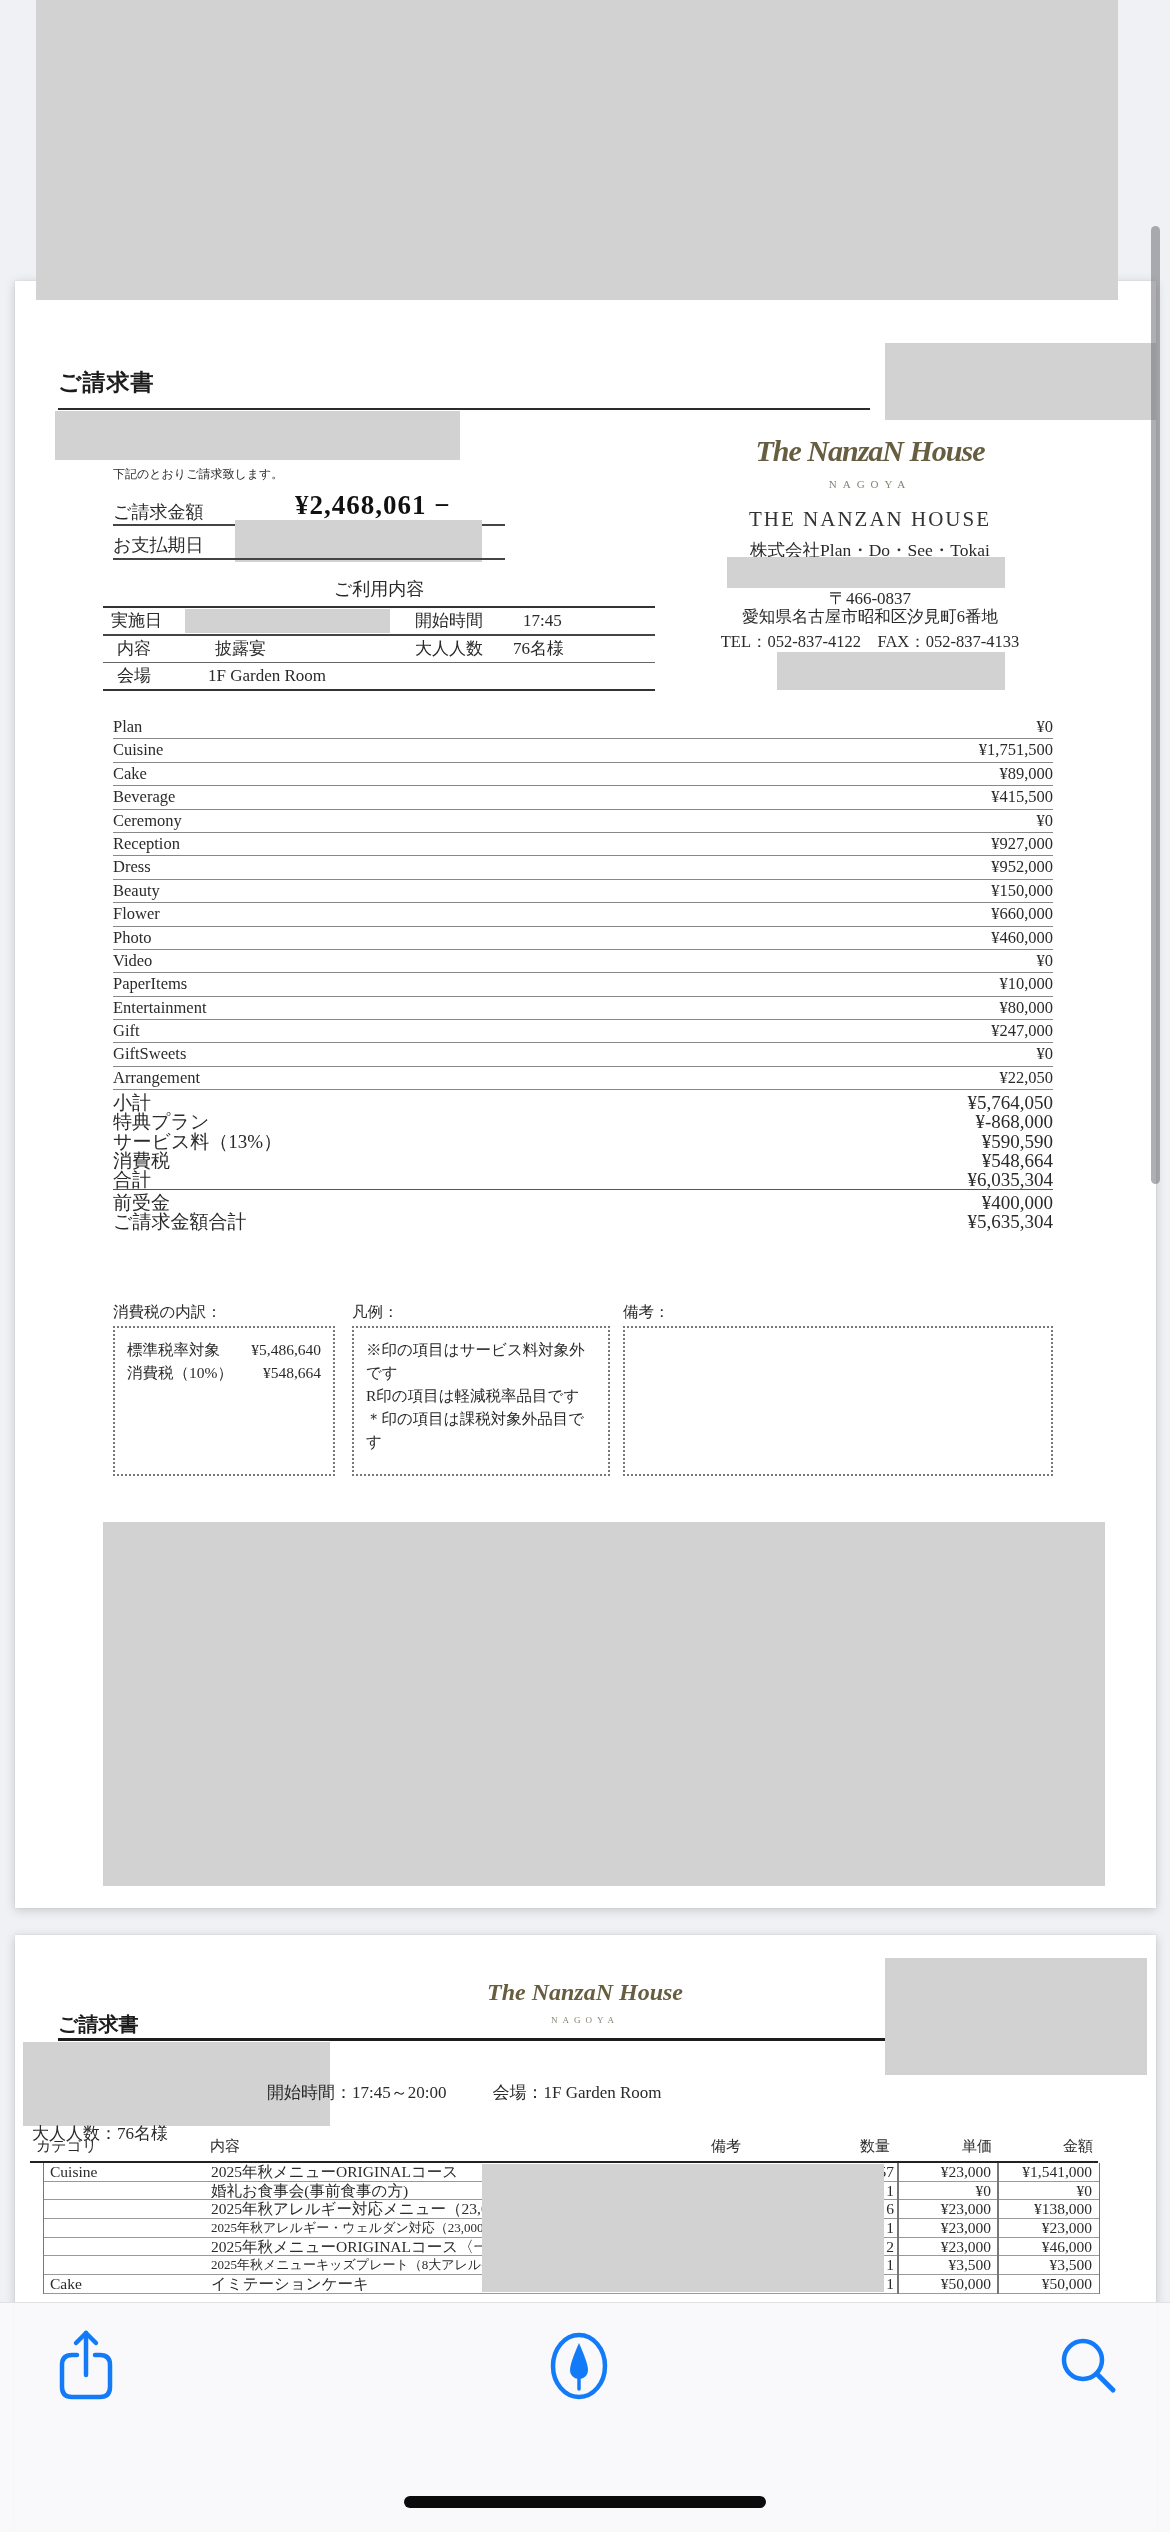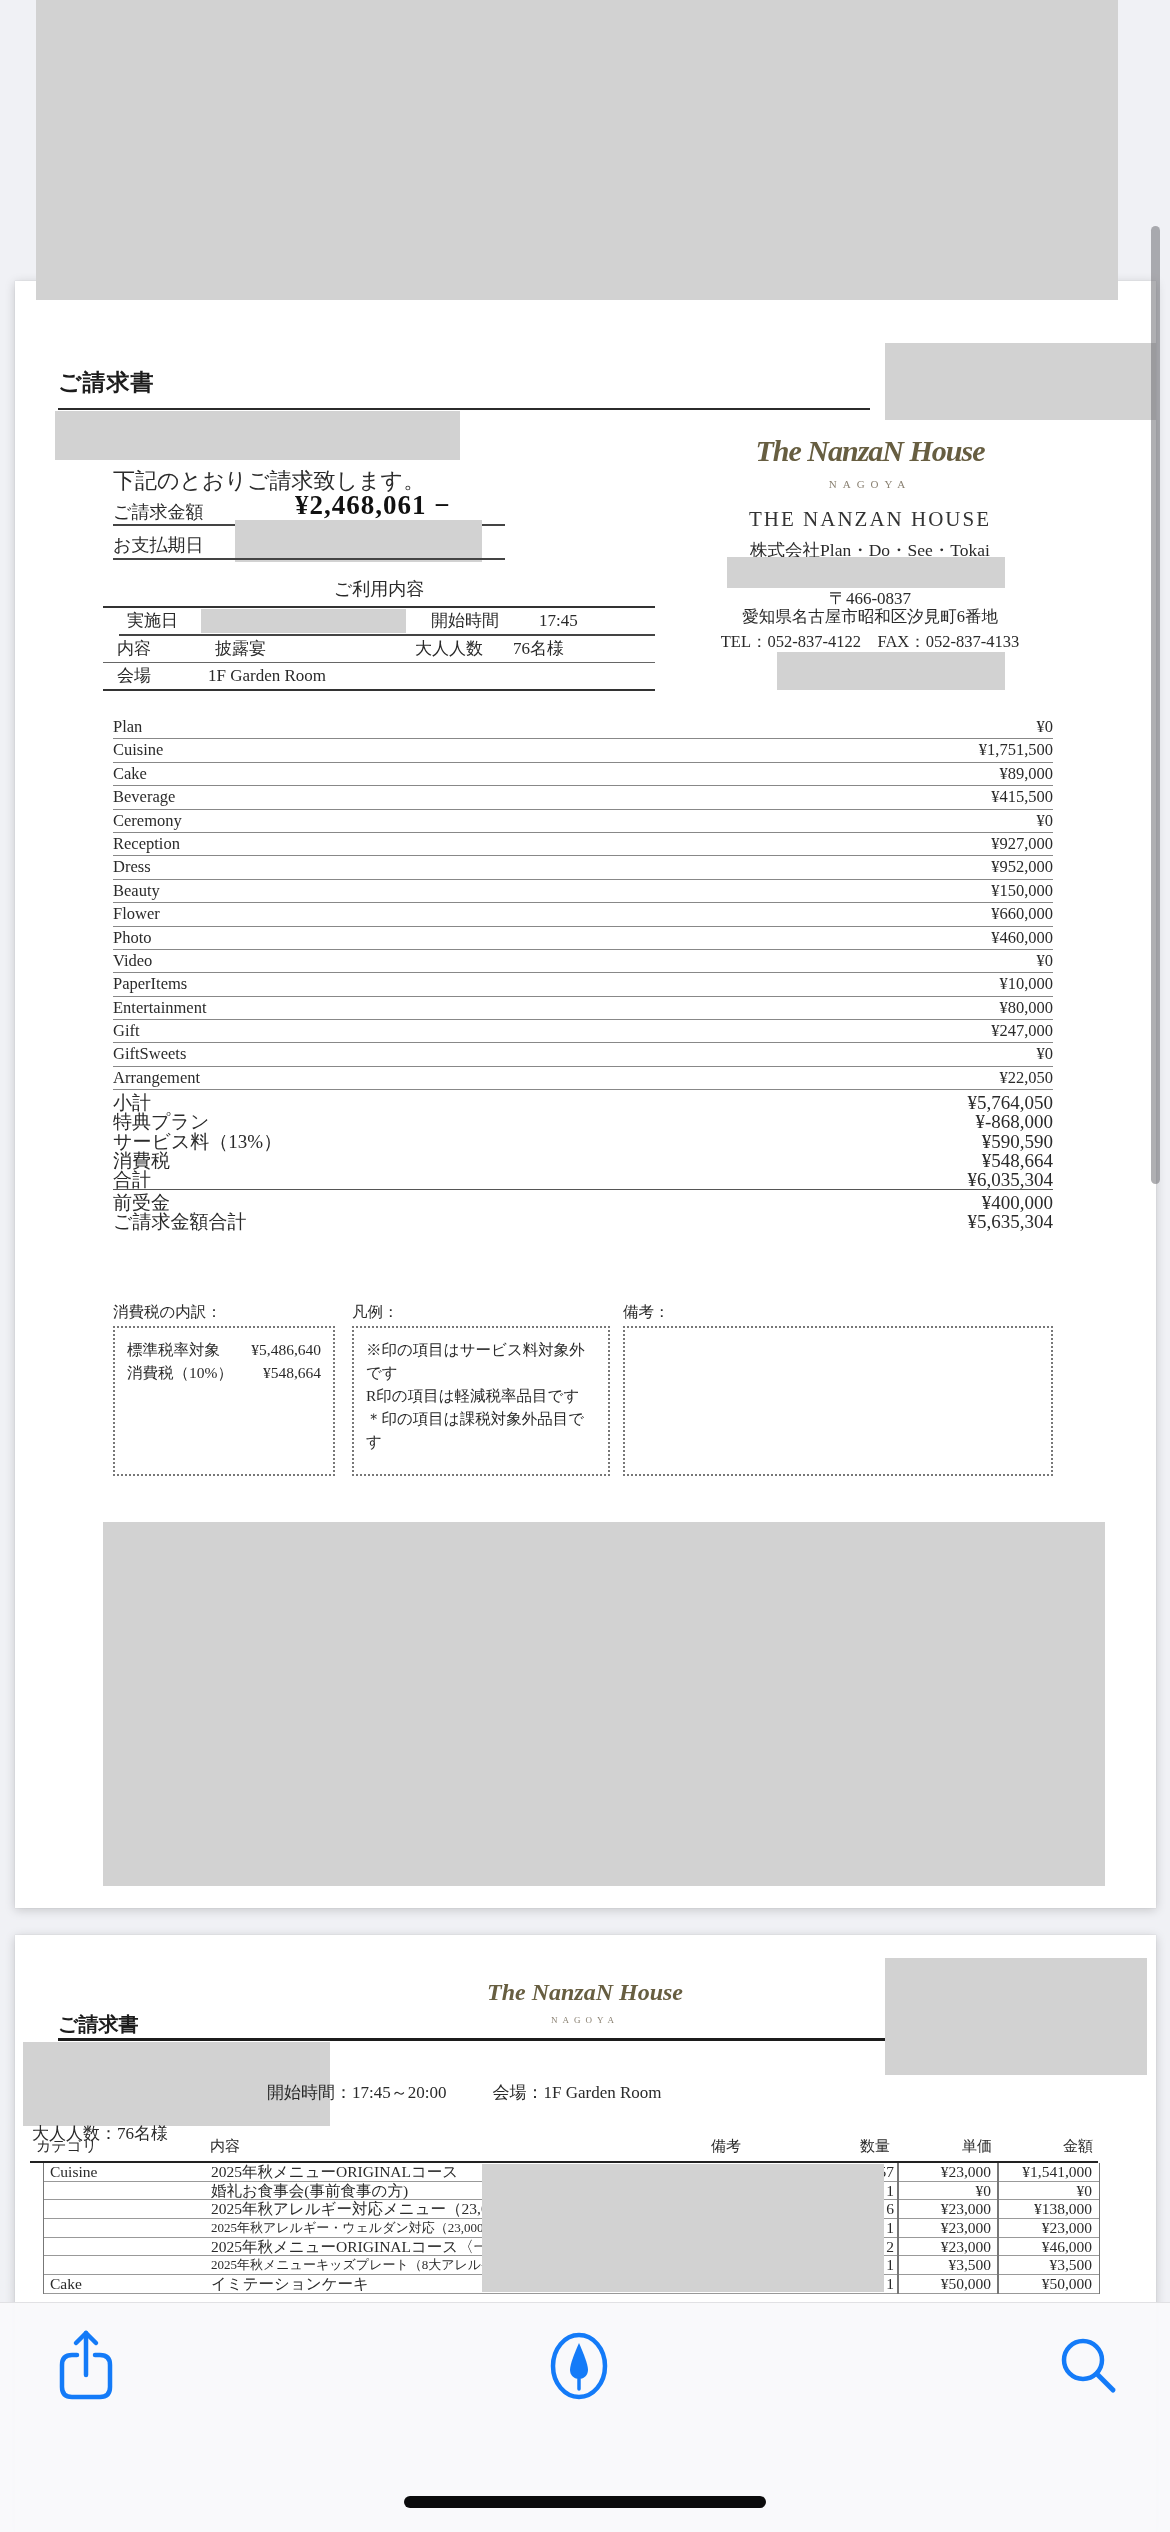--- a/index.html
+++ b/index.html
@@ -6,31 +6,31 @@
   .screen{position:relative;width:1170px;height:2532px;background:#f0f1f5;overflow:hidden;
           font-family:"Liberation Serif","DejaVu Serif",serif;color:#2a2a2a;}
   .abs{position:absolute;}
   .redact{position:absolute;background:#d2d2d2;}
   .page{position:absolute;background:#fff;box-shadow:0 2px 10px rgba(0,0,0,.18),0 0 1px rgba(0,0,0,.15);}
   
   .page1{left:15px;top:281px;width:1141px;height:1627px;}
   .p1-title{left:43px;top:86px;font-size:23px;font-weight:bold;color:#1c1c1c;letter-spacing:1px;}
   .p1-title-line{left:43px;top:127px;width:812px;height:2px;background:#2b2b2b;}
   .p1-redact-name{left:40px;top:130px;width:405px;height:49px;}
-  .p1-intro{left:98px;top:185px;font-size:22px;}
+  .p1-intro{left:98px;top:185px;font-size:12px;}
   .p1-amt-label{left:98px;top:219px;font-size:18px;}
   .p1-amount{left:280px;top:209px;font-size:27px;font-weight:bold;color:#111;letter-spacing:1px;}
   .p1-line1{left:98px;top:243px;width:392px;height:2px;background:#444;}
   .p1-redact-due{left:220px;top:239px;width:247px;height:42px;}
   .p1-due-label{left:98px;top:252px;font-size:18px;}
   .p1-line2{left:98px;top:277px;width:392px;height:2px;background:#444;}
   .p1-usage-head{left:88px;top:296px;width:552px;text-align:center;font-size:18px;}
   .p1-usage{left:88px;top:325px;width:552px;border-top:2px solid #333;border-bottom:2px solid #333;}
   .u-row{position:relative;height:26px;font-size:17px;line-height:25px;}
-  .u-row1{border-bottom:2px solid #444;margin-left:16px;}
+  .u-row1{border-bottom:2px solid #444;}
   .u-row2{border-bottom:1px solid #666;}
   .u-cell{position:absolute;top:0;}
   .u-redact{position:absolute;left:82px;top:1px;width:205px;height:24px;background:#d2d2d2;}
   .p1-seal{left:793px;top:137px;width:120px;height:123px;border:3px solid rgba(224,106,86,.7);
            border-radius:14px;text-align:center;overflow:hidden;
            font-size:26px;line-height:29px;letter-spacing:10px;color:rgba(233,125,105,.45);
            font-weight:bold;padding-top:2px;}
   .p1-logo,.p2-logo{font-style:italic;font-weight:bold;color:#675e41;}
   .p1-logo{left:700px;top:153px;width:310px;text-align:center;font-size:30px;letter-spacing:-1px;}
   .p1-nagoya{left:700px;top:197px;width:310px;text-align:center;font-size:11px;letter-spacing:6px;color:#8a8172;}

